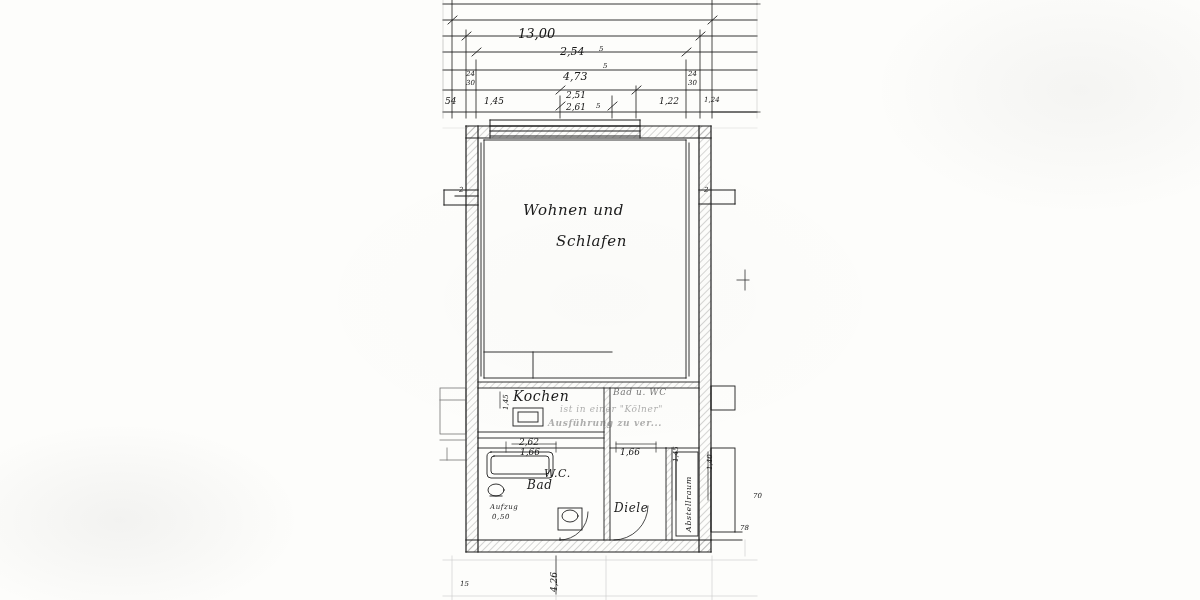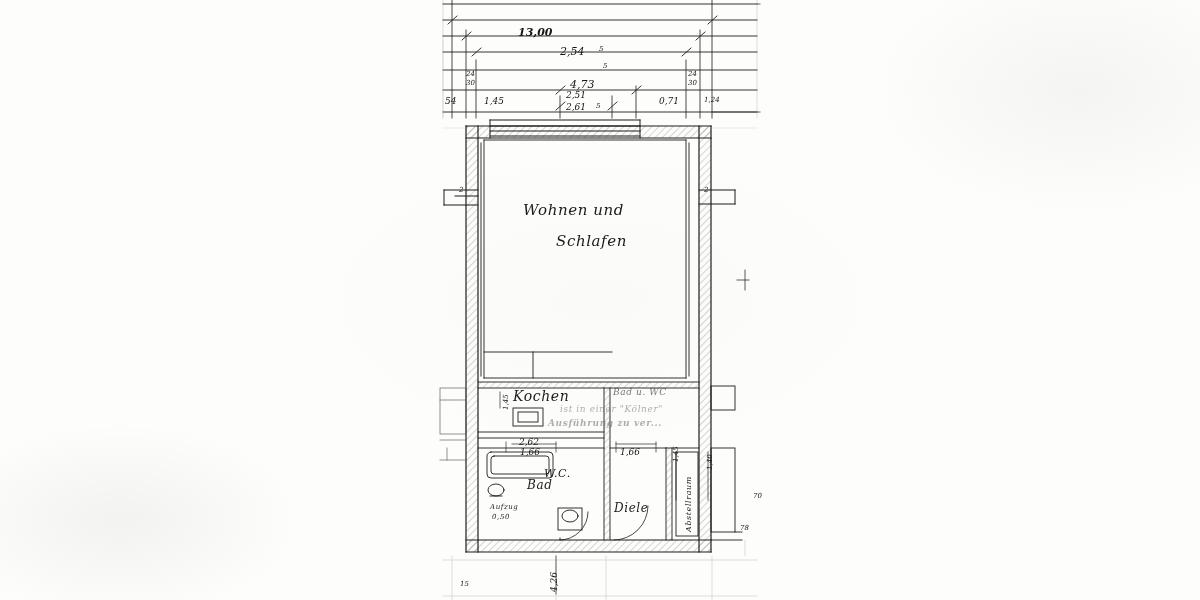--- a/index.html
+++ b/index.html
@@ -50,21 +50,21 @@
     letter-spacing: 0.6px;
   }
   .dim {
     font-family: "DejaVu Serif", serif;
     font-style: italic;
     color: #161616;
   }
   .xtiny { font-size: 7px; }
   .sm { font-size: 9px; }
   .md { font-size: 11px; }
-  .lg { font-size: 11px; font-weight: bold; }
+  .lg { font-size: 13px; }
   .rot90 { transform: rotate(-90deg); transform-origin: left top; }
   .faint { color: #4a4a4a; opacity: .75; }
   .ghost { color: #6d6d6d; opacity: .55; }
 </style>
 </head>
 <body>
 
 <div id="sheet">
 
   <div class="paper-tint"></div>
@@ -274,33 +274,33 @@
         <line x1="676" y1="452" x2="676" y2="500"></line>
         <line x1="708" y1="452" x2="708" y2="500"></line>
         <line x1="556" y1="556" x2="556" y2="594"></line>
       </g>
     </g>
   </svg>
 
   <div class="lbl dim lg" style="left:518px; top:26px;">13,00</div>
   <div class="lbl dim md" style="left:560px; top:45px;">2,54</div>
   <div class="lbl dim xtiny" style="left:599px; top:45px;">5</div>
-  <div class="lbl dim md" style="left:563px; top:78px;margin-left:7px;">4,73</div>
+  <div class="lbl dim md" style="left:563px; top:70px;">4,73</div>
   <div class="lbl dim xtiny" style="left:603px; top:62px;">5</div>
   <div class="lbl dim sm" style="left:566px; top:90px;">2,51</div>
   <div class="lbl dim sm" style="left:566px; top:102px;">2,61</div>
   <div class="lbl dim xtiny" style="left:596px; top:102px;">5</div>
 
   <div class="lbl dim xtiny" style="left:466px; top:70px;">24</div>
   <div class="lbl dim xtiny" style="left:466px; top:79px;">30</div>
   <div class="lbl dim xtiny" style="left:688px; top:70px;">24</div>
   <div class="lbl dim xtiny" style="left:688px; top:79px;">30</div>
   <div class="lbl dim sm" style="left:445px; top:96px;">54</div>
   <div class="lbl dim sm" style="left:484px; top:96px;">1,45</div>
-  <div class="lbl dim sm" style="left:659px; top:96px;">0,71</div>
+  <div class="lbl dim sm" style="left:659px; top:96px;">1,22</div>
   <div class="lbl dim xtiny" style="left:704px; top:96px;">1,24</div>
 
   <div class="lbl hand" style="left:523px; top:201px; font-size:15px;">Wohnen und</div>
   <div class="lbl hand" style="left:556px; top:232px; font-size:15px;">Schlafen</div>
   <div class="lbl hand sm" style="left:513px; top:388px; font-size:14px;">Kochen</div>
   <div class="lbl hand" style="left:527px; top:478px; font-size:12px;">Bad</div>
   <div class="lbl hand" style="left:544px; top:467px; font-size:11px;">W.C.</div>
   <div class="lbl hand" style="left:614px; top:474px; font-size:12px;margin-top:27px;">Diele</div>
   <div class="lbl hand xtiny rot90" style="left:684px; top:532px; font-size:8px;">Abstellraum</div>
 

